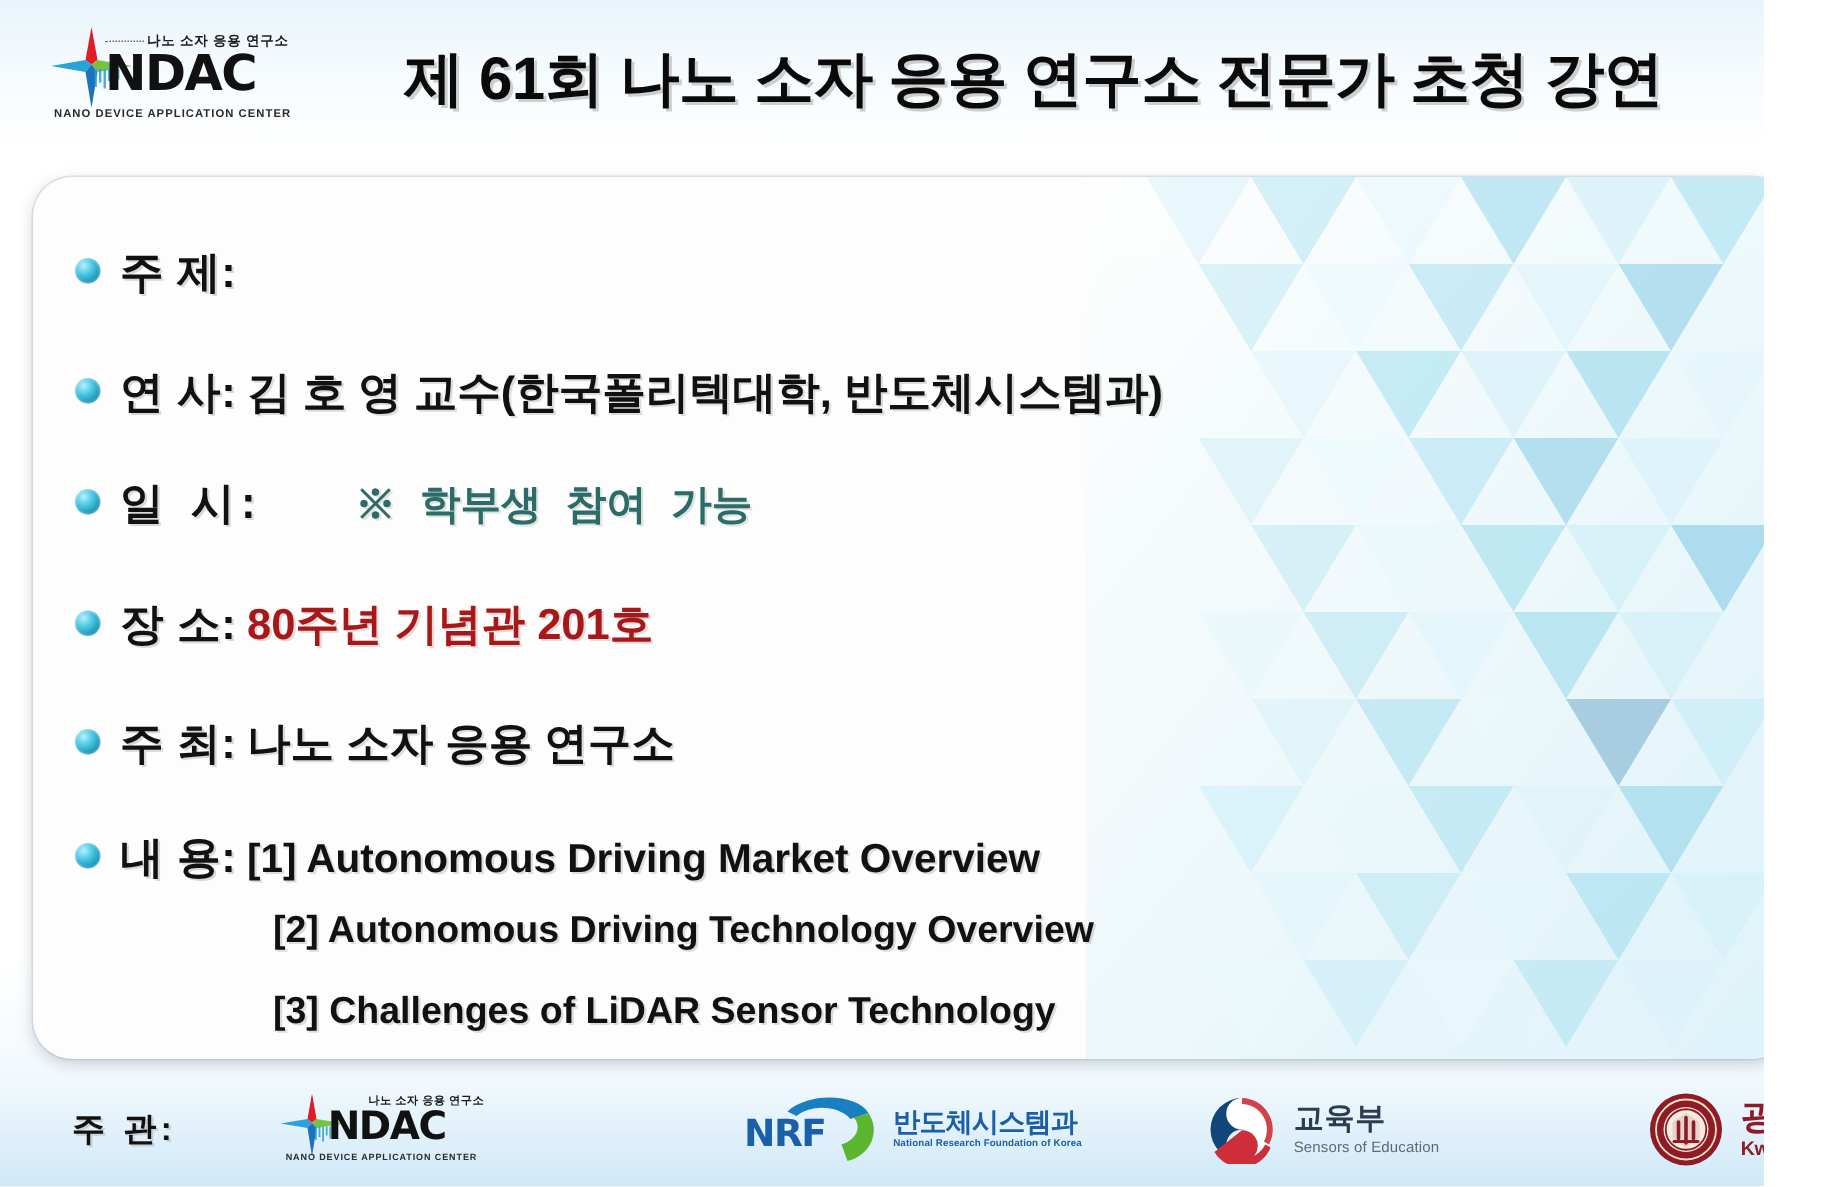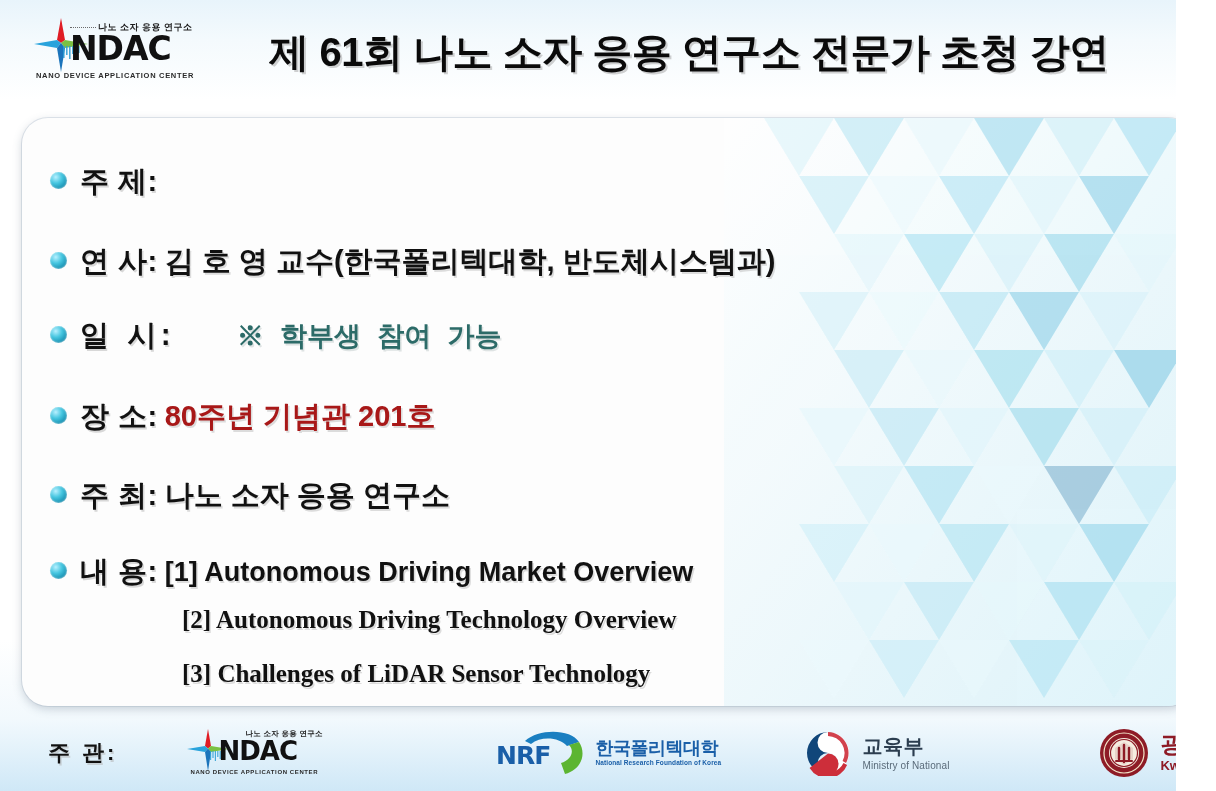--- a/index.html
+++ b/index.html
@@ -80,21 +80,21 @@
     text-shadow:1.5px 1.5px 0 rgba(180,180,180,.45);
   }
   .val.red{color:#a81818;font-size:29px;}
   .val.ko{font-size:29px;}
   .note{
     font-size:27px;font-weight:bold;color:#2c6b68;margin-left:62px;
     text-shadow:1.5px 1.5px 0 rgba(185,195,195,.45);
   }
   .sub{
     position:absolute;font-size:25px;font-weight:bold;color:#111;
-    white-space:nowrap;text-shadow:1.5px 1.5px 0 rgba(180,180,180,.45);font-family:Liberation Serif, serif;
+    white-space:nowrap;text-shadow:1.5px 1.5px 0 rgba(180,180,180,.45);
   }
 
   
   .footer{
     position:absolute;left:0;top:714px;width:1216px;height:77px;
     display:flex;align-items:center;
   }
   .host-label{
     margin-left:48px;font-size:22px;font-weight:bold;color:#111;
     letter-spacing:3px;text-shadow:1.5px 1.5px 0 rgba(175,175,175,.5);
@@ -286,36 +286,36 @@
         <div class="en">NANO DEVICE APPLICATION CENTER</div>
       </div>
 
       <div class="fl fl-nrf">
         <svg class="nrf-mark" viewBox="0 0 96 50">
           <path d="M30 13 C44 0, 76 1, 84 14 L72 18 C64 9, 46 8, 36 16 Z" fill="#1a7fc1"></path>
           <path d="M84 14 C92 26, 86 42, 70 46 L66 35 C76 32, 80 23, 74 17 Z" fill="#5cb531"></path>
           <text x="1" y="36" font-family="DejaVu Sans, sans-serif" font-size="25" font-weight="bold" fill="#1a5fa8" letter-spacing="-1">NRF</text>
         </svg>
         <div class="nrf-txt">
-          <div class="nrf-ko">한국폴리텍대학</div>
+          <div class="nrf-ko">반도체시스템과</div>
           <div class="nrf-en">National Research Foundation of Korea</div>
         </div>
       </div>
 
       <div class="fl fl-moe">
         <svg class="moe-mark" viewBox="0 0 46 46">
           <path d="M23 2 a21 21 0 1 0 0 42 a10.5 10.5 0 1 1 0 -21 a10.5 10.5 0 1 0 0 -21 Z" fill="#10467a"></path>
           <path d="M23 2 a21 21 0 1 1 0 42 a10.5 10.5 0 1 0 0 -21 a10.5 10.5 0 1 1 0 -21 Z" fill="#ffffff"></path>
           <path d="M23 2 a21 21 0 0 1 18 31 l-3.4 -2 A17 17 0 0 0 23 6 Z" fill="#cd2e3a" opacity=".9"></path>
           <path d="M23 23.5 a10.5 10.5 0 0 1 10.5 10.5 a10.5 10.5 0 0 1 -19 6 a17 17 0 0 0 24 -7 l3.6 2 a21 21 0 0 1 -37.5 3" fill="#cd2e3a"></path>
           <circle cx="23" cy="23" r="21" fill="none" stroke="#ffffff" stroke-width="0"></circle>
         </svg>
         <div class="moe-txt">
           <div class="moe-ko">교육부</div>
-          <div class="moe-en">Ministry of National</div>
+          <div class="moe-en">Sensors of Education</div>
         </div>
       </div>
 
       <div class="fl fl-kw">
         <svg class="kw-mark" viewBox="0 0 50 50">
           <circle cx="25" cy="25" r="24" fill="#8e1b26"></circle>
           <circle cx="25" cy="25" r="20" fill="none" stroke="#f3e3c8" stroke-width="1.2"></circle>
           <circle cx="25" cy="25" r="15" fill="#f5ece0"></circle>
           <circle cx="25" cy="25" r="13.5" fill="none" stroke="#8e1b26" stroke-width="1.2"></circle>
           <path d="M25 14 L34 20 L34 31 L25 37 L16 31 L16 20 Z" fill="#8e1b26" opacity=".12"></path>

